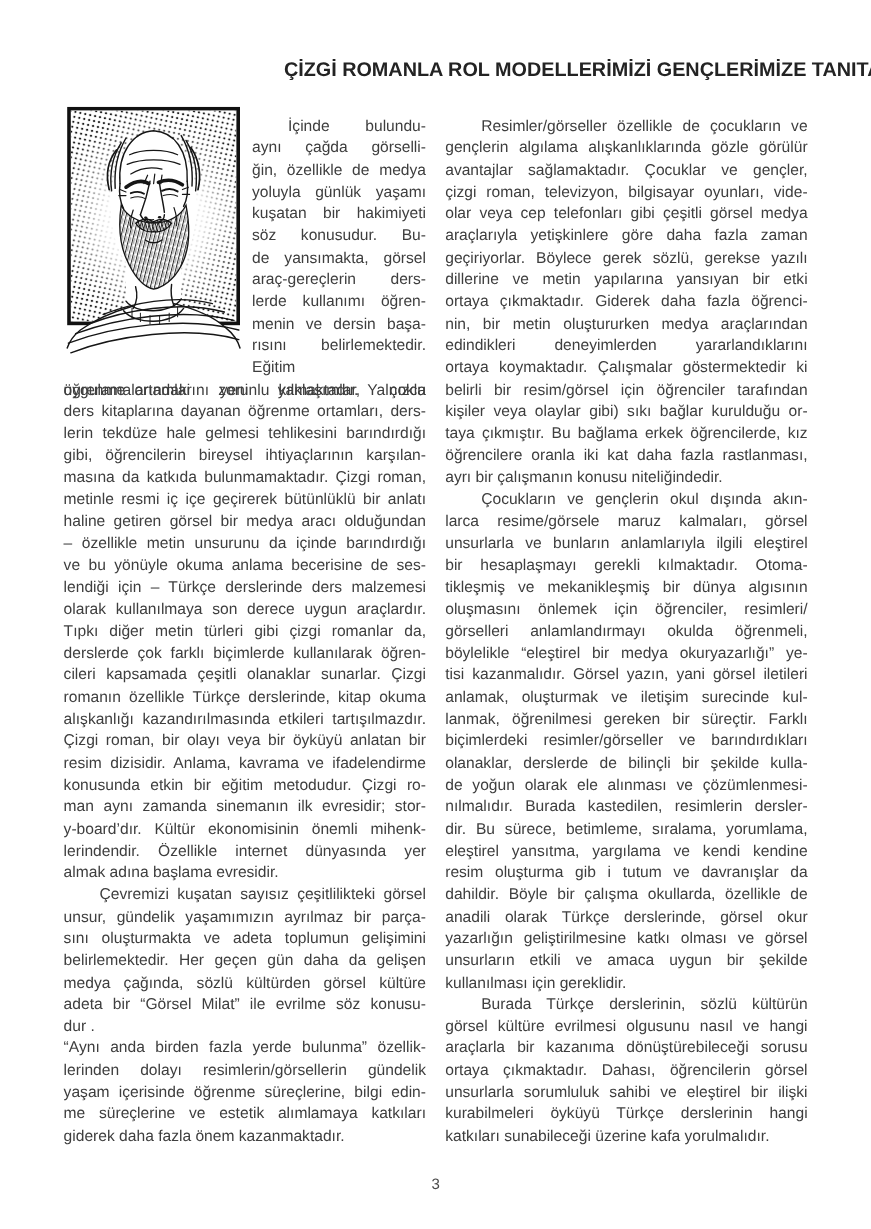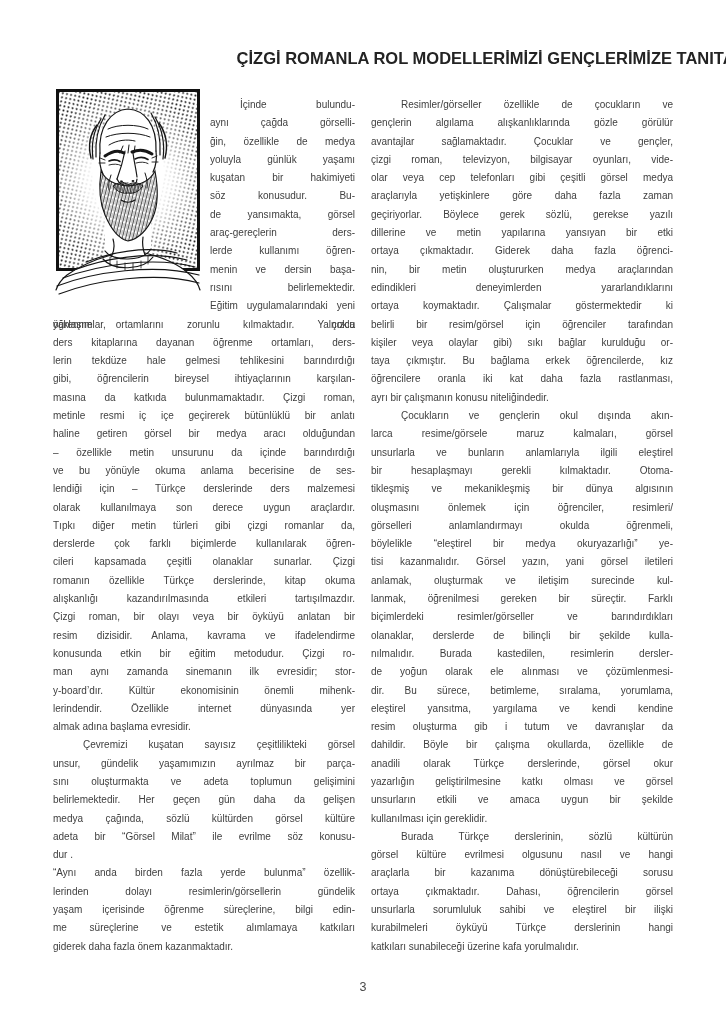--- a/index.html
+++ b/index.html
@@ -12,21 +12,21 @@
   .title {
     position: absolute; top: 49px; left: 4px; width: 100%;
     text-align: right; font-size: 16.5px; font-weight: 700;
     color: #232323; letter-spacing: 0px; white-space: nowrap; margin-left: 33px;
   }
   .columns {
     position: absolute; top: 96px; left: 53px; width: 620px;
     display: flex; column-gap: 16px;
   }
   .col {
-    width: 302px; font-size: 10px; line-height: 18.3px;
+    width: 302px; font-size: 13px; line-height: 18.3px;
     color: #3e3e3e;
   }
   .line { text-align: justify; text-align-last: justify; height: 18.3px; }
   .line.end { text-align-last: left; }
   .line.indent { text-indent: 30px; }
   .portrait {
     float: left; width: 150px; height: 212px;
     margin: -7px 7px 0 0;
   }
   .portrait svg { display: block; }
@@ -225,22 +225,22 @@
         <div class="line">bir hesaplaşmayı gerekli kılmaktadır. Otoma-</div>
         <div class="line">tikleşmiş ve mekanikleşmiş bir dünya algısının</div>
         <div class="line">oluşmasını önlemek için öğrenciler, resimleri/</div>
         <div class="line">görselleri anlamlandırmayı okulda öğrenmeli,</div>
         <div class="line">böylelikle “eleştirel bir medya okuryazarlığı” ye-</div>
         <div class="line">tisi kazanmalıdır. Görsel yazın, yani görsel iletileri</div>
         <div class="line">anlamak, oluşturmak ve iletişim surecinde kul-</div>
         <div class="line">lanmak, öğrenilmesi gereken bir süreçtir. Farklı</div>
         <div class="line">biçimlerdeki resimler/görseller ve barındırdıkları</div>
         <div class="line">olanaklar, derslerde de bilinçli bir şekilde kulla-</div>
+        <div class="line">de yoğun olarak ele alınması ve çözümlenmesi-</div>
         <div class="line">nılmalıdır. Burada kastedilen, resimlerin dersler-</div>
-        <div class="line">de yoğun olarak ele alınması ve çözümlenmesi-</div>
         <div class="line">dir. Bu sürece, betimleme, sıralama, yorumlama,</div>
         <div class="line">eleştirel yansıtma, yargılama ve kendi kendine</div>
         <div class="line">resim oluşturma gib i tutum ve davranışlar da</div>
         <div class="line">dahildir. Böyle bir çalışma okullarda, özellikle de</div>
         <div class="line">anadili olarak Türkçe derslerinde, görsel okur</div>
         <div class="line">yazarlığın geliştirilmesine katkı olması ve görsel</div>
         <div class="line">unsurların etkili ve amaca uygun bir şekilde</div>
         <div class="line end">kullanılması için gereklidir.</div>
         <div class="line indent">Burada Türkçe derslerinin, sözlü kültürün</div>
         <div class="line">görsel kültüre evrilmesi olgusunu nasıl ve hangi</div>

